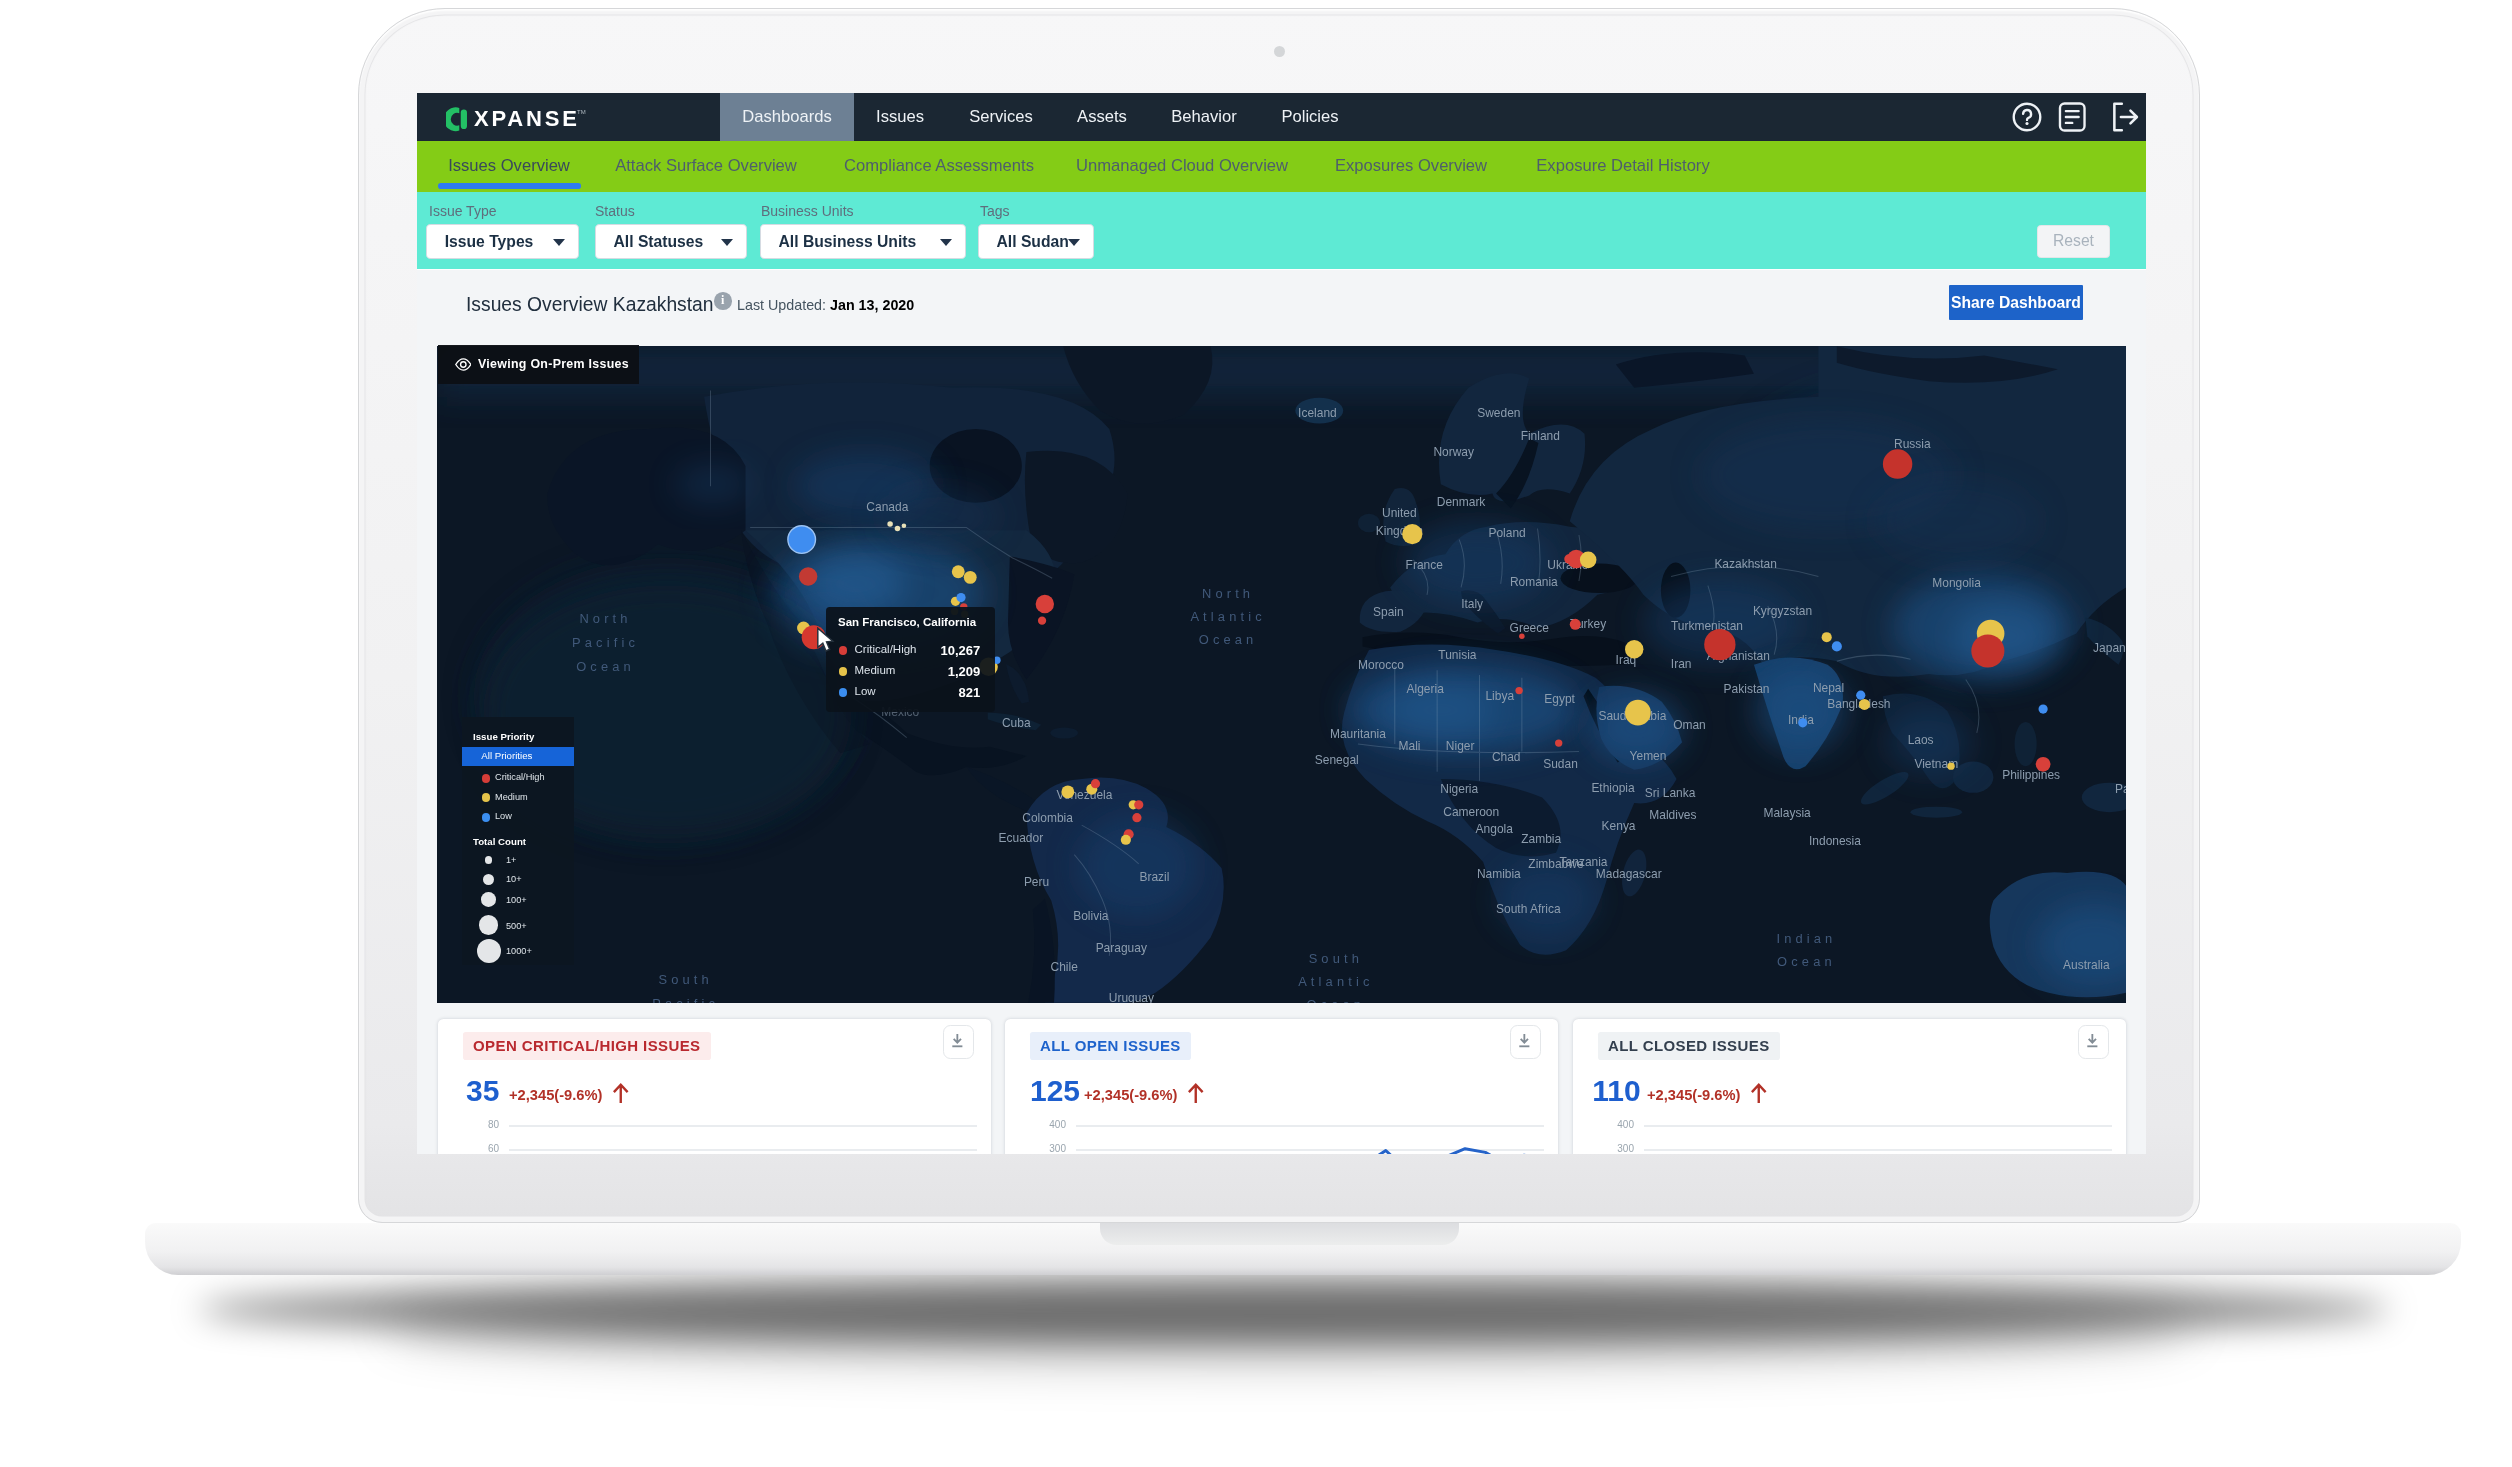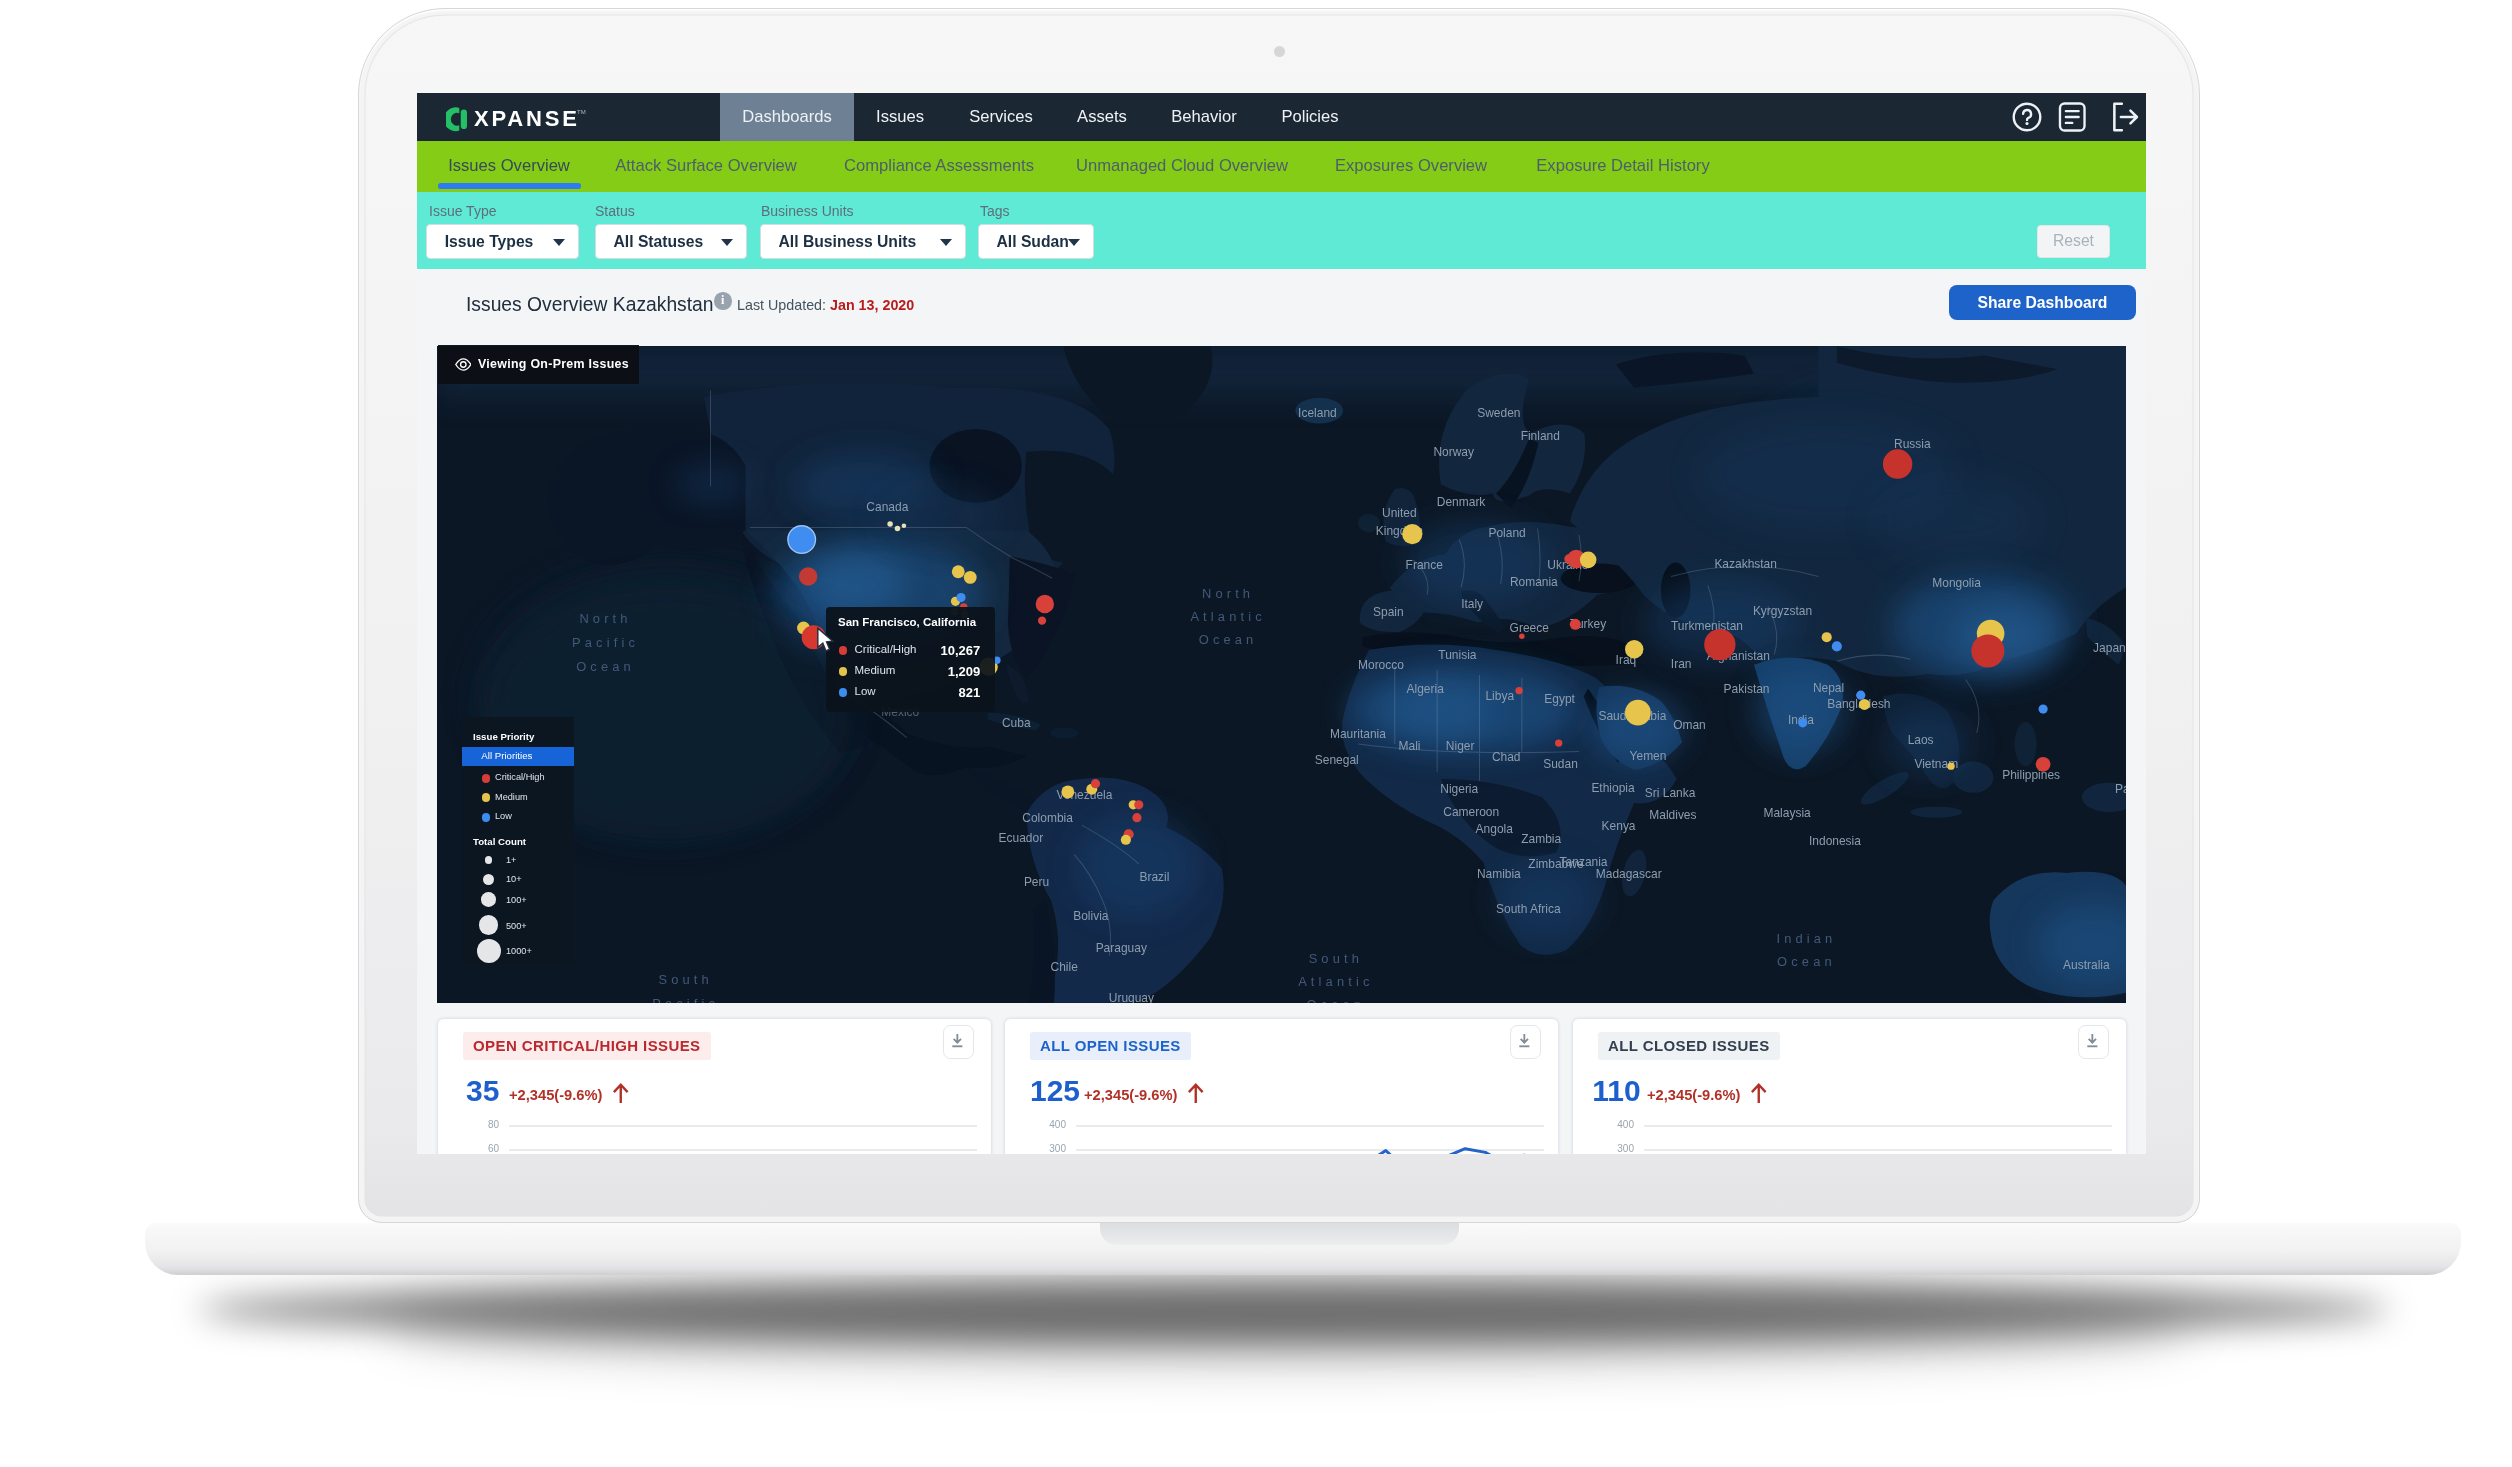--- a/index.html
+++ b/index.html
@@ -38,22 +38,22 @@
 .fbox { position:absolute; top:32px; height:35px; border:1.4px solid #d5dbe2; border-radius:4.6px; background:#fff; font-size:15.7px; font-weight:bold; color:#1c3044; }
 .fbox span { position:absolute; left:17.5px; top:7.4px; white-space:nowrap; }
 .caret { position:absolute; right:13px; top:14px; width:0; height:0; border-left:6px solid transparent; border-right:6px solid transparent; border-top:7.4px solid #22344a; }
 #reset { position:absolute; left:1620px; top:33px; width:73px; height:33px; background:#f3f4f6; border:1.8px solid #e3e6e9; border-radius:3.7px; color:#a9b3bd; font-size:15.7px; text-align:center; line-height:29.5px; }
 
 
 #band { position:absolute; left:0; top:177px; width:1729px; height:884px; background:#f3f5f7; }
 #bandtitle { position:absolute; left:49px; top:24px; font-size:19.3px; color:#212f3e; font-weight:500;}
 #info { position:absolute; left:297px; top:22px; width:17.5px; height:17.5px; border-radius:50%; background:#99a3ad; color:#ffffff; font-size:12px; font-weight:bold; text-align:center; line-height:17.5px; font-family:"Liberation Serif",serif; }
 #lastupd { position:absolute; left:320px; top:27px; font-size:14.3px; color:#44535f; }
-#lastupd b { color:#b91c1c;margin-top:24px; }
-#share { position:absolute; left:1532px; top:14.7px; width:187px; height:35px; background:#1d63c9; border-radius:8px; color:#ffffff; font-size:15.7px; font-weight:bold; text-align:center; line-height:35px; }
+#lastupd b { color:#000000;margin-top:24px; }
+#share { position:absolute; left:1532px; top:14.7px; width:134px; height:35px; background:#1d63c9; border-radius:1px; color:#ffffff; font-size:15.7px; font-weight:bold; text-align:center; line-height:35px; }
 
 
 #map { position:absolute; left:20px; top:253px; width:1689px; height:657px; background:#0b1522; overflow:hidden; }
 
 
 #chip { position:absolute; left:21px; top:252px; width:201px; height:39px; background:rgba(13,16,21,0.96); color:#fff; }
 #chip span { position:absolute; left:40px; top:12px; font-size:12.4px; font-weight:bold; white-space:nowrap; letter-spacing:0.3px; }
 
 
 #legend { position:absolute; left:45px; top:624px; width:112px; height:248px; background:rgba(13,22,33,0.95); color:#e6ebf0; }

